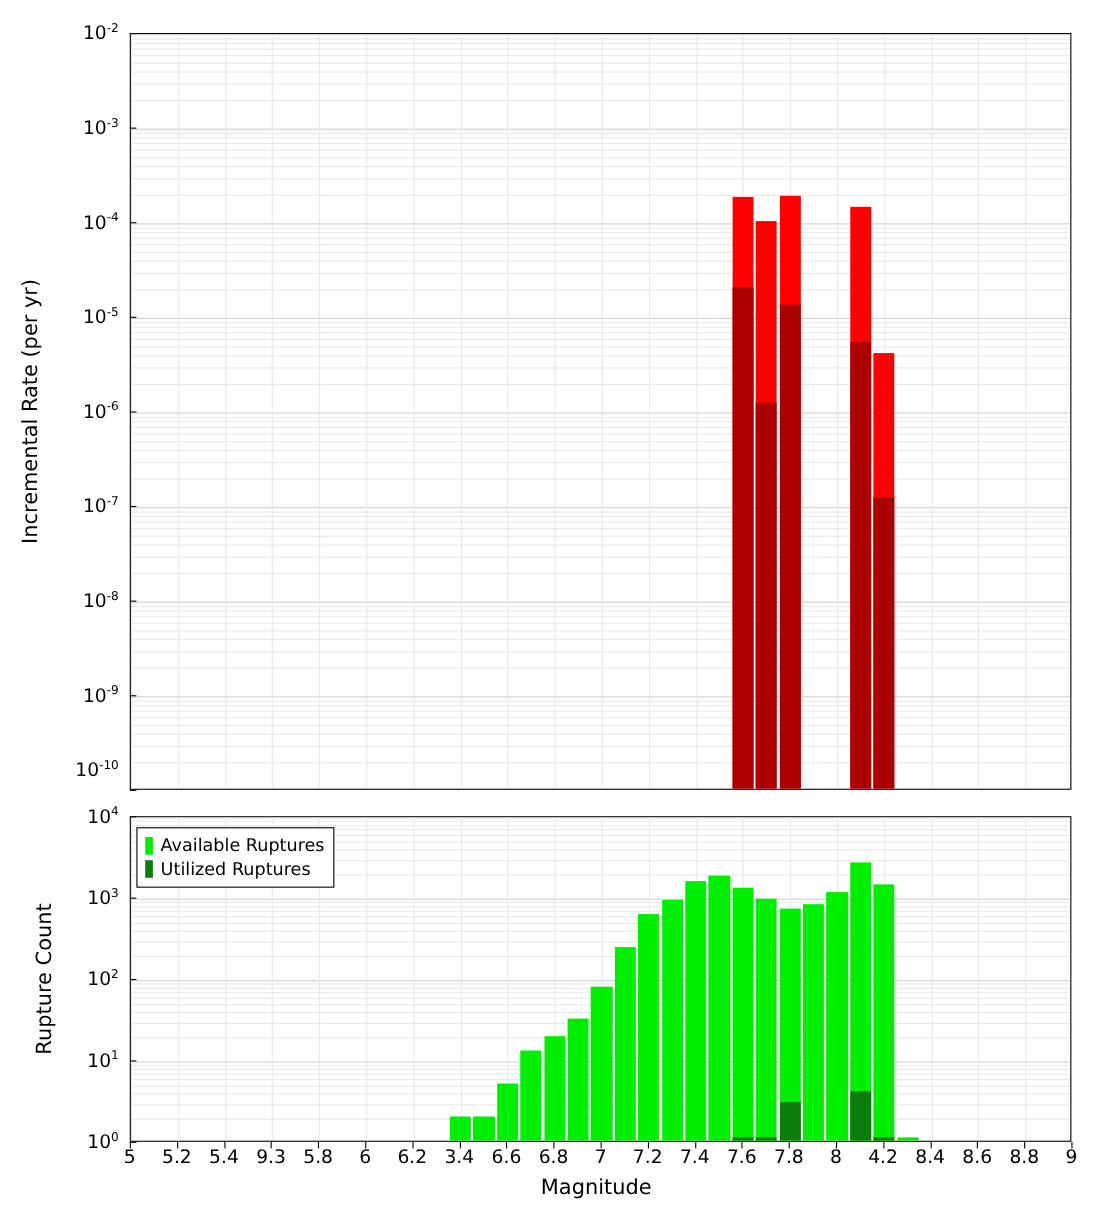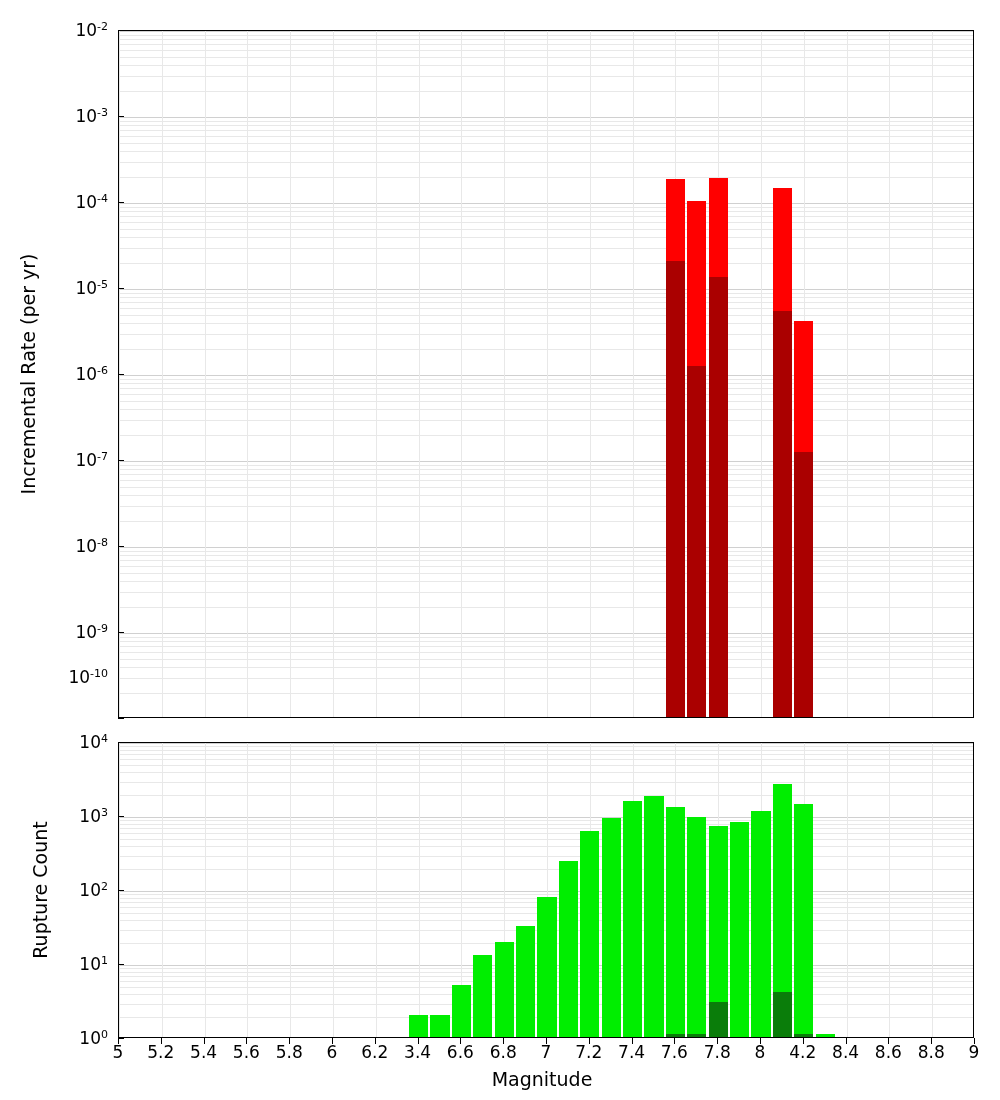--- a/index.html
+++ b/index.html
@@ -256,22 +256,32 @@
         <div class="bar util" style="left: 653.7px; width: 19.4px; height: 44.5524px;"></div>
         <div class="bar util" style="left: 675.1px; width: 19.4px; height: 3px;"></div>
       </div>
   </div>
 
   <div class="ytitle" id="ytitle-top" style="left: 28px; top: 374px; transform: rotate(-90deg) translate(-50%, -50%);">Incremental Rate (per yr)</div>
   <div class="ytitle" id="ytitle-bottom" style="left: 40px; top: 890px; transform: rotate(-90deg) translate(-50%, -50%);">Rupture Count</div>
   <div class="xtitle">Magnitude</div>
 
 
-
-<div class="ylab" style="top: 677px; left: 0px; width: 108px;">10<sup>-10</sup></div>
+  <div class="legend" id="legend-bottom" style="left: 124px; top: 752px;">
+    <div class="row">
+      <span class="swatch" style="background:#00ee00"></span>
+      <span>Available Ruptures</span>
+    </div>
+    <div class="row">
+      <span class="swatch" style="background:#0a7d0a"></span>
+      <span>Utilized Ruptures</span>
+    </div>
+  </div>
+
+<div class="ylab" style="top: 700px; left: 0px; width: 108px;">10<sup>-10</sup></div>
     <div class="ytickmark" style="left: 118px; top: 718px;"></div>
     <div class="ylab" style="top: 632px; left: 0px; width: 108px;">10<sup>-9</sup></div>
     <div class="ytickmark" style="left: 118px; top: 632px;"></div>
     <div class="ylab" style="top: 546px; left: 0px; width: 108px;">10<sup>-8</sup></div>
     <div class="ytickmark" style="left: 118px; top: 546px;"></div>
     <div class="ylab" style="top: 460px; left: 0px; width: 108px;">10<sup>-7</sup></div>
     <div class="ytickmark" style="left: 118px; top: 460px;"></div>
     <div class="ylab" style="top: 374px; left: 0px; width: 108px;">10<sup>-6</sup></div>
     <div class="ytickmark" style="left: 118px; top: 374px;"></div>
     <div class="ylab" style="top: 288px; left: 0px; width: 108px;">10<sup>-5</sup></div>
@@ -291,21 +301,21 @@
     <div class="ylab" style="top: 816px; left: 0px; width: 108px;">10<sup>3</sup></div>
     <div class="ytickmark" style="left: 118px; top: 816px;"></div>
     <div class="ylab" style="top: 742px; left: 0px; width: 108px;">10<sup>4</sup></div>
     <div class="ytickmark" style="left: 118px; top: 742px;"></div>
     <div class="xlab" style="left: 118px;">5</div>
     <div class="xtickmark" style="left: 118px; top: 1038px;"></div>
     <div class="xlab" style="left: 160.8px;">5.2</div>
     <div class="xtickmark" style="left: 161px; top: 1038px;"></div>
     <div class="xlab" style="left: 203.6px;">5.4</div>
     <div class="xtickmark" style="left: 204px; top: 1038px;"></div>
-    <div class="xlab" style="left: 246.4px;">5.6</div>
+    <div class="xlab" style="left: 246.4px;">9.3</div>
     <div class="xtickmark" style="left: 246px; top: 1038px;"></div>
     <div class="xlab" style="left: 289.2px;">5.8</div>
     <div class="xtickmark" style="left: 289px; top: 1038px;"></div>
     <div class="xlab" style="left: 332px;">6</div>
     <div class="xtickmark" style="left: 332px; top: 1038px;"></div>
     <div class="xlab" style="left: 374.8px;">6.2</div>
     <div class="xtickmark" style="left: 375px; top: 1038px;"></div>
     <div class="xlab" style="left: 417.6px;">3.4</div>
     <div class="xtickmark" style="left: 418px; top: 1038px;"></div>
     <div class="xlab" style="left: 460.4px;">6.6</div>

